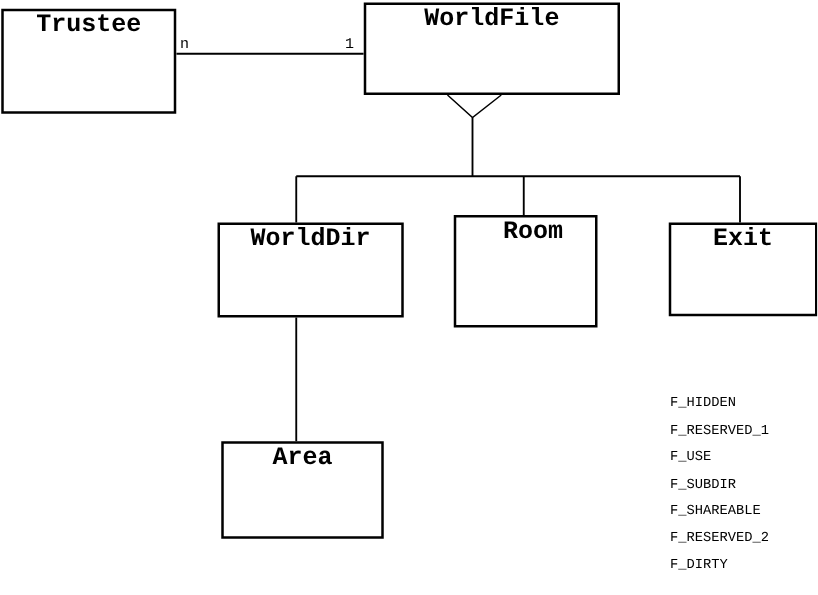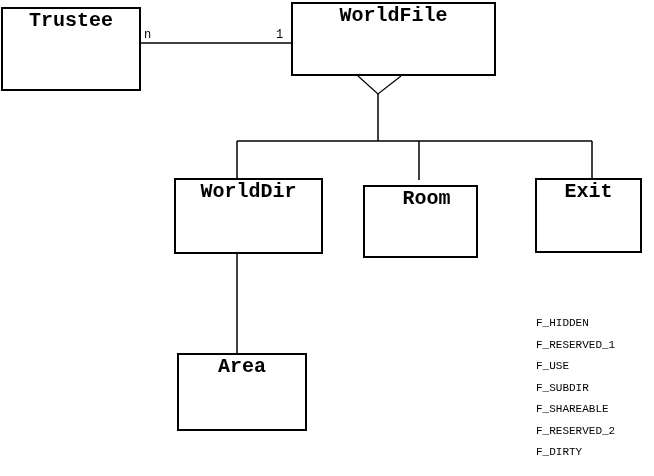--- a/index.html
+++ b/index.html
@@ -34,22 +34,22 @@
   }
   .entity-label {
     font-size: 20px;
     font-weight: bold;
     white-space: nowrap;
     letter-spacing: 0px;
   }
   .box-trustee   { left: 1px;   top: 7px;   width: 140px; height: 84px; }
   .box-worldfile { left: 291px; top: 2px;   width: 205px; height: 74px; }
   .box-worlddir  { left: 174px; top: 178px; width: 149px; height: 76px; }
-  .box-room      { left: 363px; top: 185px; width: 115px; height: 73px; padding-left: 12px; }
-  .box-exit      { left: 535px; top: 178px; width: 107px; height: 75px; }
+  .box-room      { left: 363px; top: 172px; width: 115px; height: 90px; padding-left: 12px; }
+  .box-exit      { left: 535px; top: 178px; width: 119px; height: 75px; }
   .box-area      { left: 177px; top: 353px; width: 130px; height: 78px; }
 
   .multiplicity {
     position: absolute;
     font-size: 12px;
     font-weight: normal;
     z-index: 2;
     line-height: 12px;
   }
   .mult-n { left: 144px; top: 29px; }

